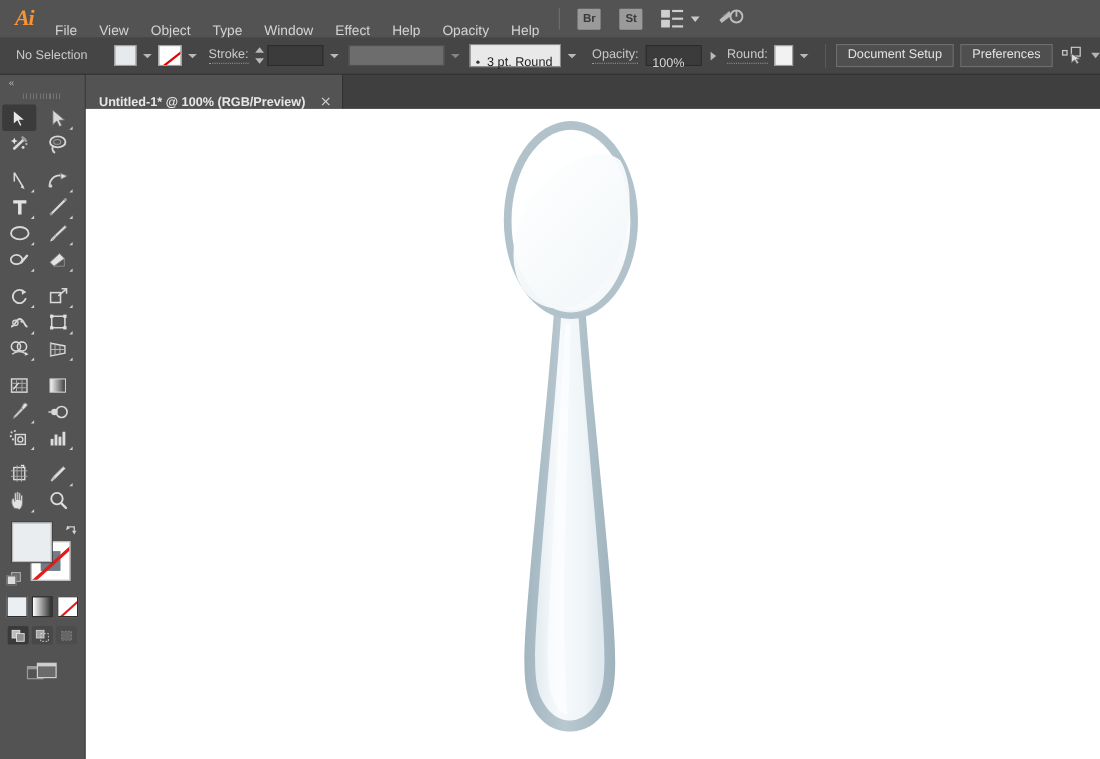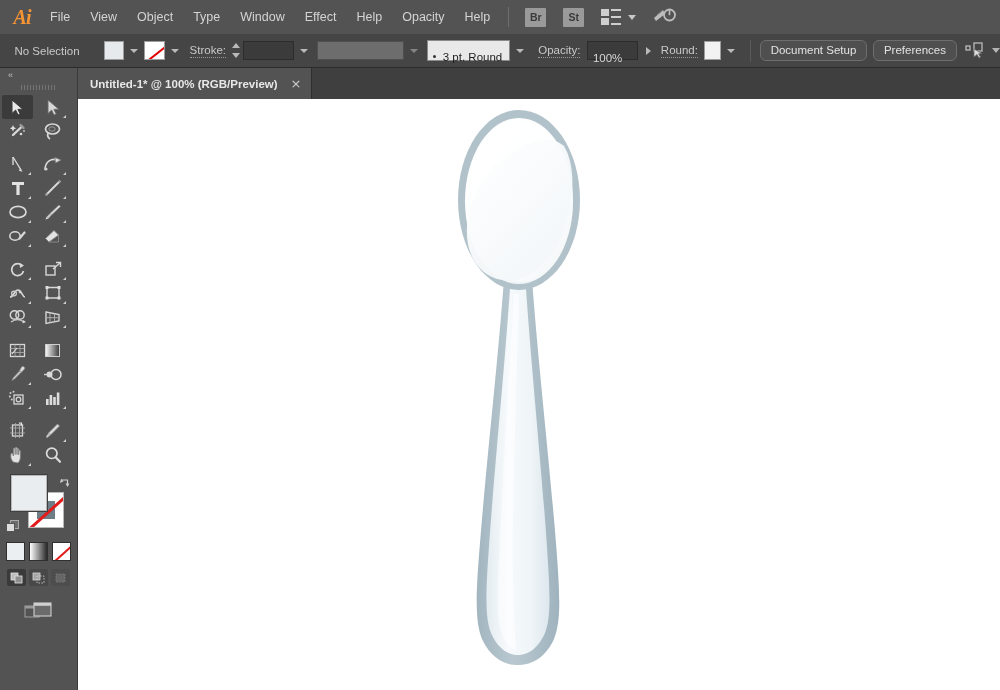--- a/index.html
+++ b/index.html
@@ -20,21 +20,21 @@
   }
   .ai-logo {
     width: 40px; height: 34px;
     display: flex; align-items: center; justify-content: center;
     font-family: "Liberation Serif", serif;
     font-size: 20px; font-weight: bold; font-style: italic;
     color: #f79434; letter-spacing: -1px;
     padding-left: 4px;
   }
   .menu-item {
-    padding: 0 10px; height: 34px; line-height: 34px;
+    padding: 11px 10px; height: 34px; line-height: 34px;
     font-size: 12.5px; color: #d4d4d4; cursor: default;
     white-space: nowrap;
   }
   .menu-sep {
     width: 1px; height: 20px; background: #6e6e6e; margin: 0 8px;
   }
   .mini-btn {
     width: 21px; height: 19px; background: #9a9a9a; color: #3a3a3a;
     font-size: 10.5px; font-weight: bold;
     display: flex; align-items: center; justify-content: center;
@@ -105,35 +105,35 @@
   .arrow-right {
     width: 0; height: 0; border-top: 4.5px solid transparent;
     border-bottom: 4.5px solid transparent; border-left: 5px solid #b9b9b9;
     margin: 0 8px;
   }
   .style-swatch {
     width: 21px; height: 19px; background: #f2f2f2; border: 1px solid #9d9d9d;
   }
   .btn {
     height: 21px; padding: 0 10px; background: #4f4f4f;
-    border: 1px solid #6e6e6e; border-radius: 6px;
+    border: 1px solid #6e6e6e; border-radius: 0;
     color: #e2e2e2; font-size: 11.5px; line-height: 19px;
     white-space: nowrap; cursor: default;
   }
   .dotted-ul { border-bottom: 1px dotted #9a9a9a; padding-bottom: 1px; }
 
   
   .tabbar {
     position: absolute; top: 68px; left: 78px; width: 922px; height: 31px;
     background: #3f3f3f;
   }
   .doctab {
     position: absolute; top: 0; left: 0; height: 31px;
     background: #535353;
-    display: flex; align-items: center; padding: 0 9px 0 12px;
+    display: flex; align-items: flex-end; padding: 0 9px 0 12px;
     border-right: 1px solid #2f2f2f;
   }
   .doctab .title { font-size: 11.5px; color: #e8e8e8; font-weight: bold; white-space: nowrap; }
   .doctab .close {
     margin-left: 13px; font-size: 13px; color: #d0d0d0; line-height: 1;
     cursor: default; font-family: "DejaVu Sans", sans-serif;
   }
 
   
   .toolbar {

